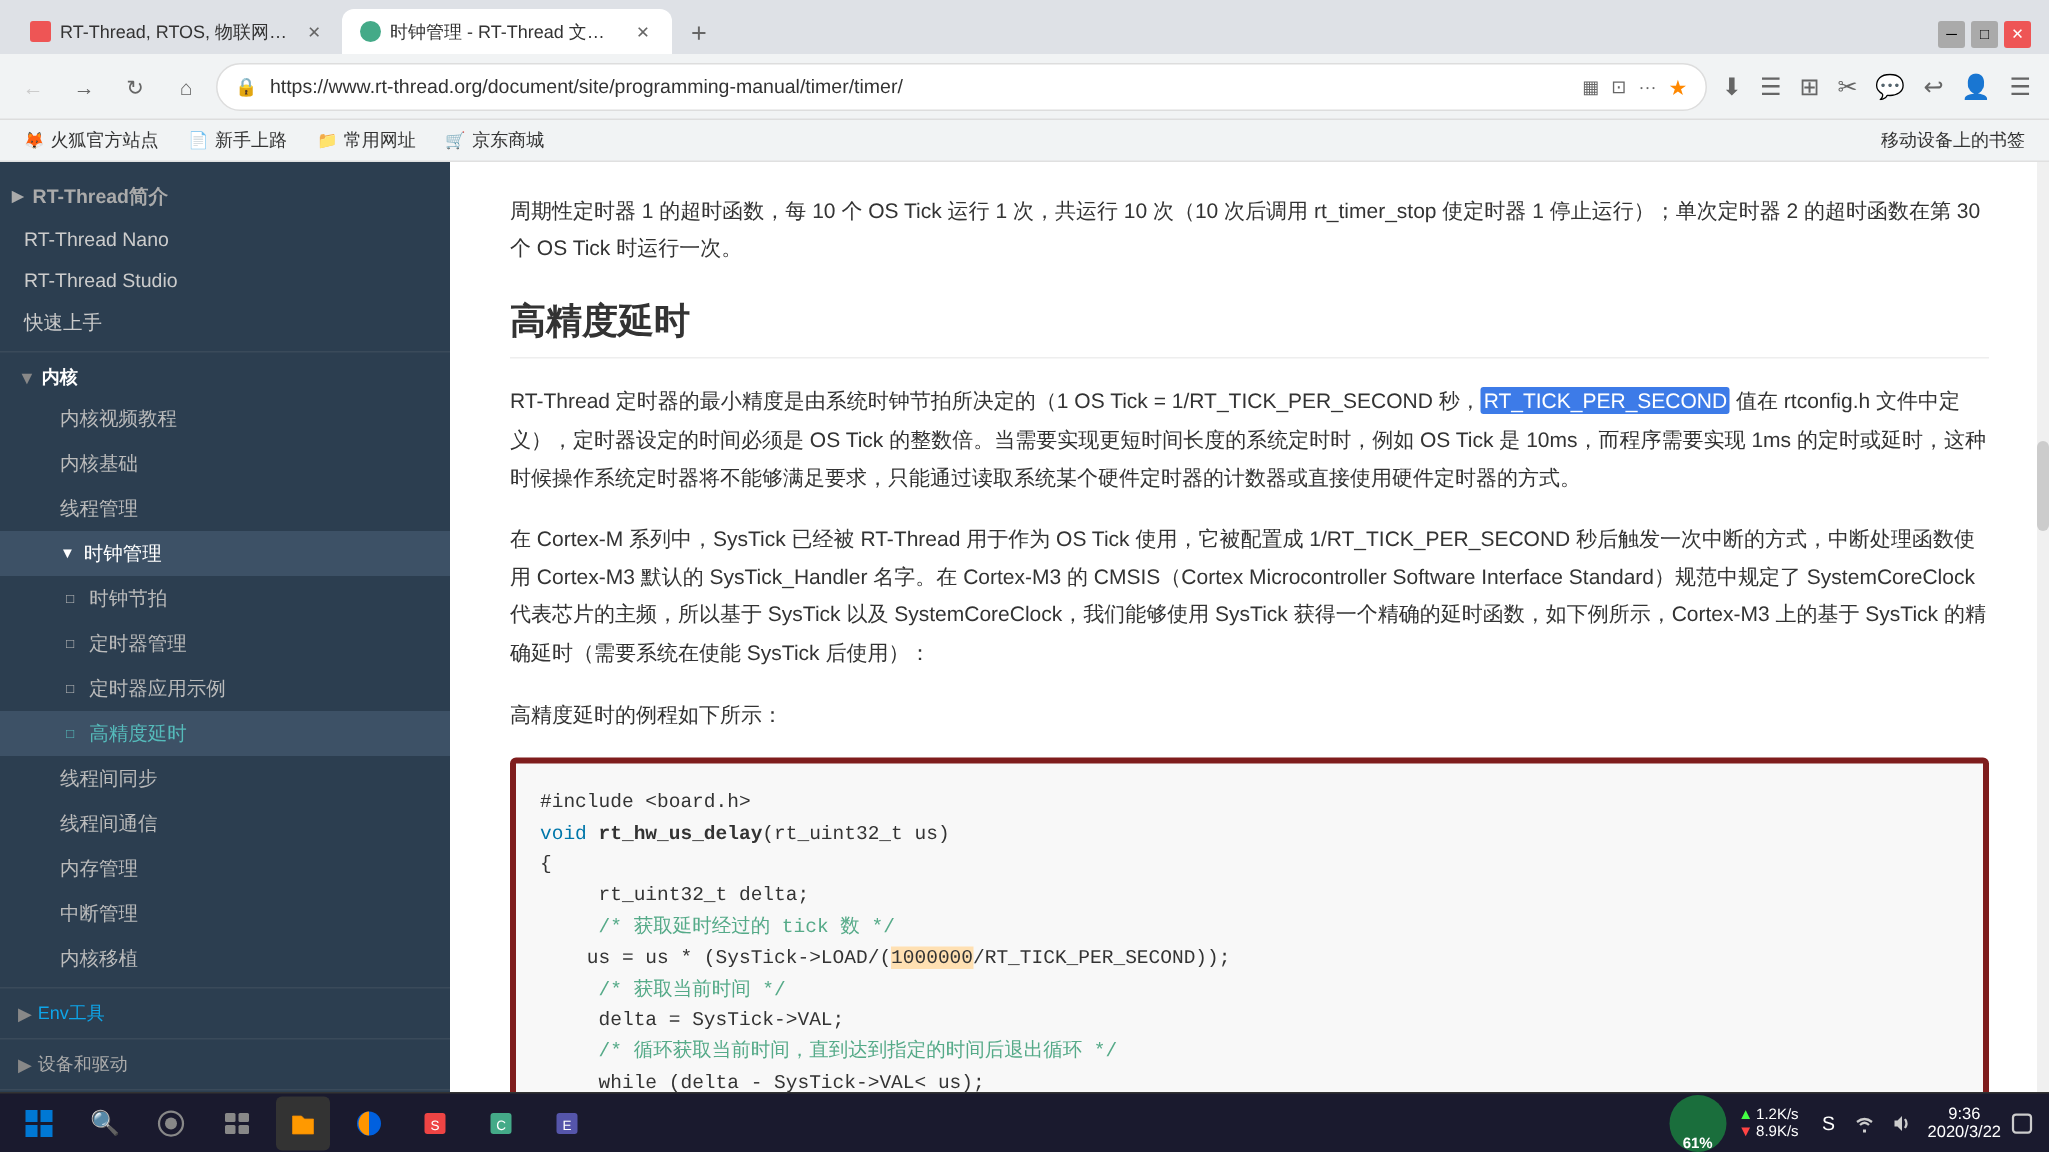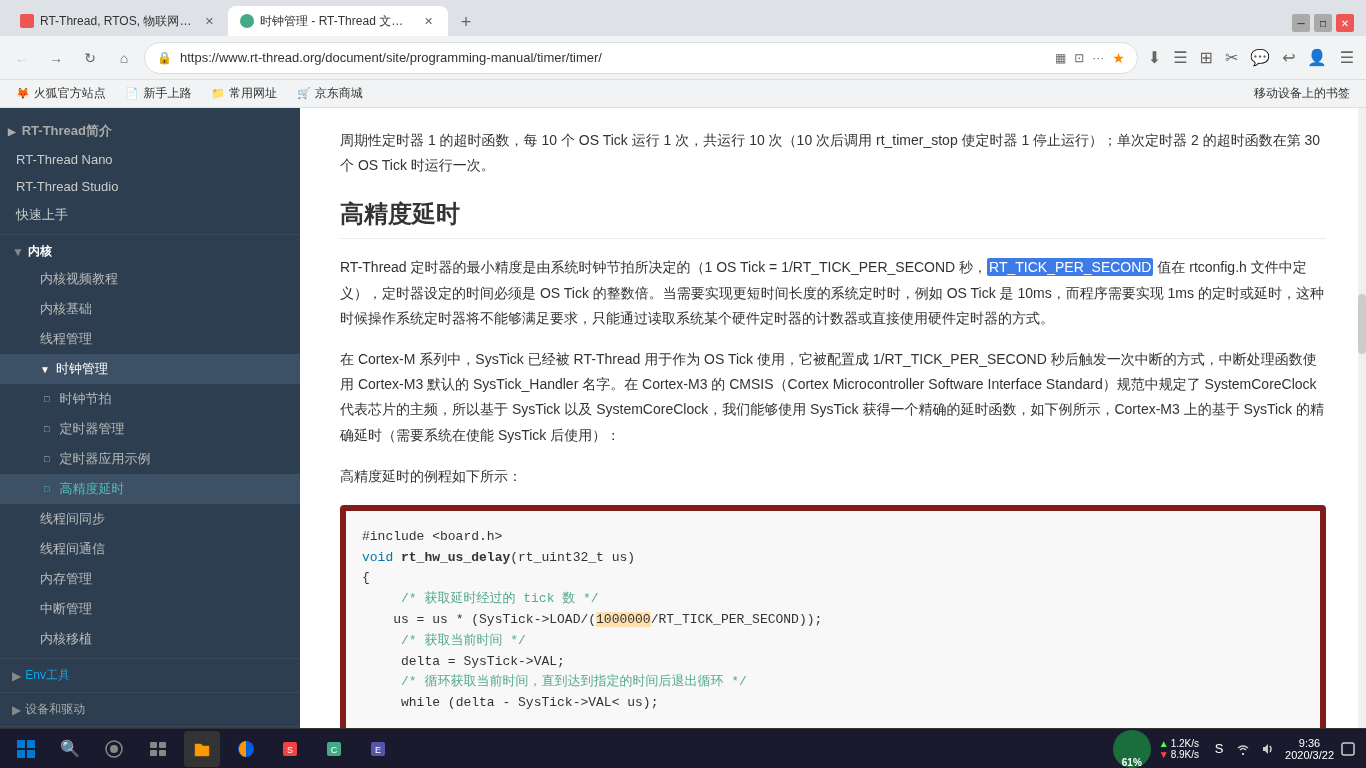--- a/index.html
+++ b/index.html
@@ -40,21 +40,21 @@
     .sidebar-section-header { padding: 8px 12px 4px; color: #888; font-size: 12px; border-top: 1px solid #3a4a5a; margin-top: 4px; display: flex; align-items: center; gap: 4px; cursor: pointer; }
 
     
     .main-content { flex: 1; overflow-y: auto; padding: 20px 40px 20px 40px; background: #fff; position: relative; }
 
     .content-text { font-size: 14px; line-height: 1.8; color: #333; margin-bottom: 16px; }
     .section-title { font-size: 24px; font-weight: bold; color: #333; margin: 20px 0 16px 0; padding-bottom: 8px; border-bottom: 1px solid #eee; }
 
     .highlight-blue { background: #3d7be8; color: #fff; padding: 1px 2px; border-radius: 2px; }
 
-    .code-block { background: #f8f8f8; border: 6px solid #7f1d1d; border-radius: 4px; padding: 16px; font-family: 'Courier New', monospace; font-size: 13px; line-height: 1.6; margin: 16px 0; color: #333; }
+    .code-block { background: #f8f8f8; border: 4px solid #7f1d1d; border-radius: 4px; padding: 16px; font-family: 'Courier New', monospace; font-size: 13px; line-height: 1.6; margin: 16px 0; color: #333; }
     .code-comment { color: #5a8; }
 
     
     .sidebar::-webkit-scrollbar { width: 4px; }
     .sidebar::-webkit-scrollbar-thumb { background: #4a6; border-radius: 2px; }
     .main-content::-webkit-scrollbar { width: 6px; }
     .main-content::-webkit-scrollbar-thumb { background: #ccc; border-radius: 3px; }
 
     
     .taskbar { background: #1a1a2e; height: 40px; display: flex; align-items: center; padding: 0 8px; gap: 8px; border-top: 1px solid #333; }
@@ -240,20 +240,21 @@
         <p class="content-text">在 Cortex-M 系列中，SysTick 已经被 RT-Thread 用于作为 OS Tick 使用，它被配置成 1/RT_TICK_PER_SECOND 秒后触发一次中断的方式，中断处理函数使用 Cortex-M3 默认的 SysTick_Handler 名字。在 Cortex-M3 的 CMSIS（Cortex Microcontroller Software Interface Standard）规范中规定了 SystemCoreClock 代表芯片的主频，所以基于 SysTick 以及 SystemCoreClock，我们能够使用 SysTick 获得一个精确的延时函数，如下例所示，Cortex-M3 上的基于 SysTick 的精确延时（需要系统在使能 SysTick 后使用）：</p>
 
         <p class="content-text">高精度延时的例程如下所示：</p>
 
         <div class="code-block">
           <div><span>#include &lt;board.h&gt;</span></div>
           <div>
             <span style="color:#07a;">void </span><span style="color:#333;font-weight:bold;">rt_hw_us_delay</span><span>(rt_uint32_t us)</span>
           </div>
           <div>{</div>
+          <div>&nbsp;&nbsp;&nbsp;&nbsp;<span>    rt_uint32_t delta;</span></div>
           <div>&nbsp;&nbsp;&nbsp;&nbsp;<span class="code-comment">    /* 获取延时经过的 tick 数 */</span></div>
           <div>&nbsp;&nbsp;&nbsp;&nbsp;<span>us = us * (SysTick-&gt;LOAD/(<span style="background:#ffe0b2;">1000000</span>/RT_TICK_PER_SECOND));</span></div>
           <div>&nbsp;&nbsp;&nbsp;&nbsp;<span class="code-comment">    /* 获取当前时间 */</span></div>
           <div>&nbsp;&nbsp;&nbsp;&nbsp;<span>    delta = SysTick-&gt;VAL;</span></div>
           <div>&nbsp;&nbsp;&nbsp;&nbsp;<span class="code-comment">    /* 循环获取当前时间，直到达到指定的时间后退出循环 */</span></div>
           <div>&nbsp;&nbsp;&nbsp;&nbsp;<span>    while (delta - SysTick-&gt;VAL&lt; us);</span></div>
 
         </div>
 
       </div>

